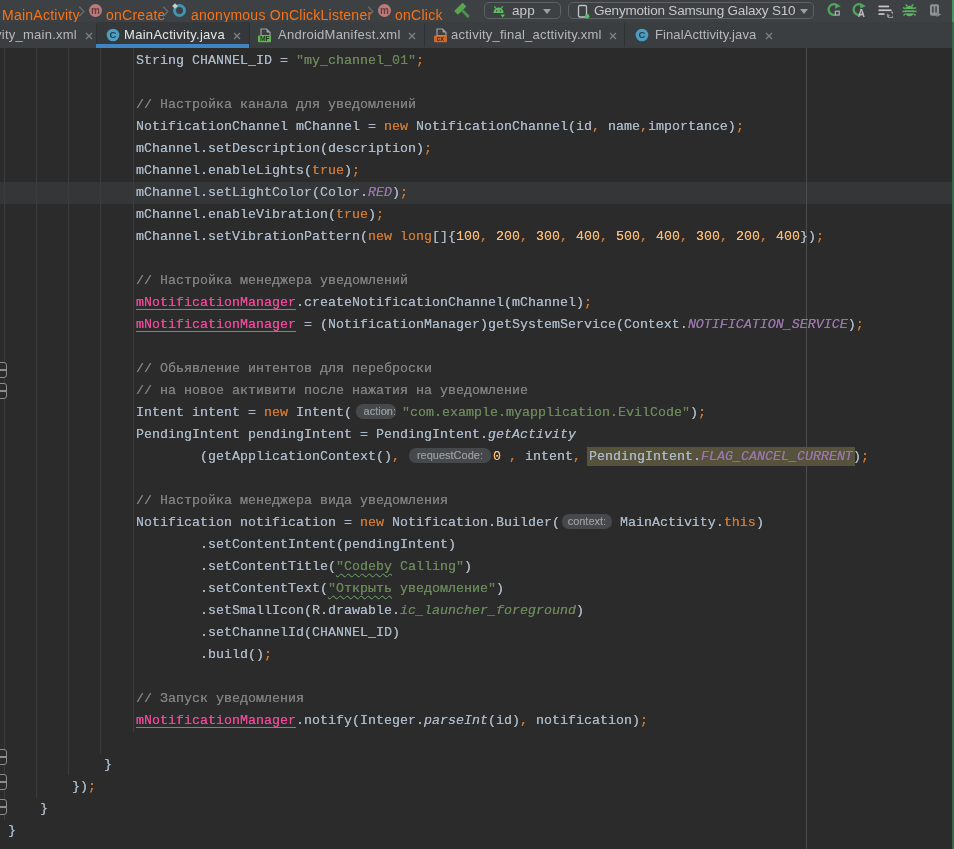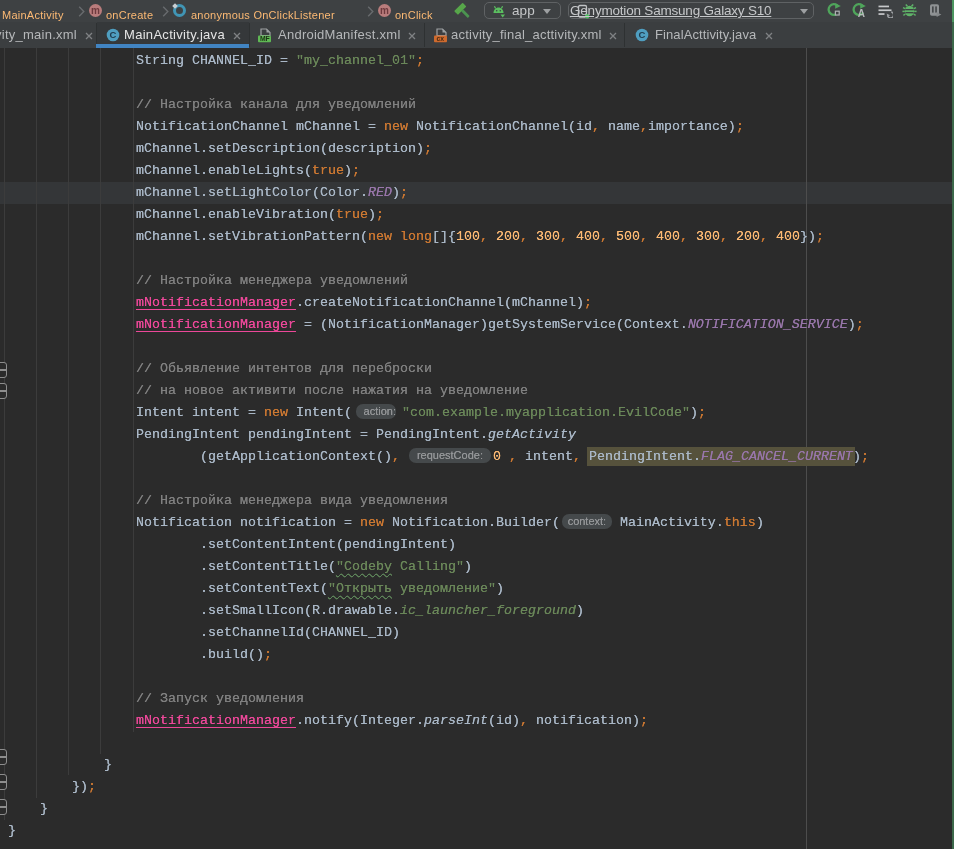--- a/index.html
+++ b/index.html
@@ -1,21 +1,21 @@
 <!DOCTYPE html>
 <html><head>
 <meta charset="utf-8">
 <style>
 html,body{margin:0;padding:0;background:#2b2b2b;}
 body{width:954px;height:849px;position:relative;overflow:hidden;font-family:"Liberation Sans",sans-serif;}
 #toolbar{position:absolute;top:0;left:0;width:954px;height:22px;background:#3e4143;}
 #tabbar{position:absolute;top:22px;left:0;width:954px;height:26px;background:#3b3e40;}
 #editor{position:absolute;top:48px;left:0;width:954px;height:801px;background:#2b2b2b;}
 
-.bc{position:absolute;top:4px;height:22px;line-height:22px;color:#fdba74;font-size:11px;letter-spacing:0.25px;white-space:pre;}
+.bc{position:absolute;top:4px;height:22px;line-height:22px;color:#f97316;font-size:14px;letter-spacing:0.25px;white-space:pre;}
 .mico{position:absolute;top:4px;width:13px;height:13px;border-radius:50%;background:#b97c7c;color:#6e3a3e;font-size:10px;line-height:13px;text-align:center;font-weight:bold;}
 
 .tab{position:absolute;top:0;height:26px;}
 .tabtxt{position:absolute;top:0;height:25px;line-height:25px;font-size:13px;color:#b6b8ba;white-space:pre;}
 .tsep{position:absolute;top:1px;width:1px;height:24px;background:#2e3132;}
 
 .curline{position:absolute;left:0;top:134px;width:954px;height:22px;background:#343638;}
 .guide{position:absolute;width:1px;background:#3c3c3c;}
 .margin{position:absolute;left:806px;top:0;width:1px;height:801px;background:#4d4d4d;}
 
@@ -79,21 +79,21 @@
       <circle cx="9.3" cy="6.8" r="0.8" fill="#3e4143"></circle>
       <path d="M9.5 10.5 L14 10.5 L11.7 13.5 Z" fill="#5bbf60"></path>
     </svg>
   <span class="ctext" style="left:512px;">app</span>
   <span class="caret" style="left:543px;"></span>
   <span class="combo" style="left:568px;width:246px;"></span>
   <svg style="position:absolute;left:576px;top:4px;" width="14" height="15" viewBox="0 0 14 15">
       <rect x="2.5" y="1.5" width="8" height="11.5" rx="1.4" fill="none" stroke="#c0c3c5" stroke-width="1.3"></rect>
       <circle cx="11.2" cy="12.2" r="2.2" fill="#50c462"></circle>
     </svg>
-  <span class="ctext" style="left:570px;letter-spacing:-0.2px;text-decoration:underline;">Genymotion Samsung Galaxy S10</span>
+  <span class="ctext" style="left:594px;letter-spacing:-0.2px;">Genymotion Samsung Galaxy S10</span>
   <span class="caret" style="left:800px;"></span>
   <svg class="tbi" style="left:826px;" width="15" height="15" viewBox="0 0 15 15">
       <path d="M11.5 2.6 A5.3 5.3 0 1 0 12.3 9.5" fill="none" stroke="#4fa55b" stroke-width="2.3"></path>
       <path d="M9.2 0.2 L14.8 3 L9.2 5.8 Z" fill="#4fa55b"></path>
       <rect x="8.8" y="7.6" width="5" height="5" fill="#aeb1b3"></rect>
       <rect x="10" y="8.8" width="2.6" height="2.6" fill="#3e4143"></rect>
     </svg>
   <svg class="tbi" style="left:851px;" width="15" height="15" viewBox="0 0 15 15">
       <path d="M11.5 2.6 A5.3 5.3 0 1 0 12.3 9.5" fill="none" stroke="#4fa55b" stroke-width="2.3"></path>
       <path d="M9.2 0.2 L14.8 3 L9.2 5.8 Z" fill="#4fa55b"></path>

